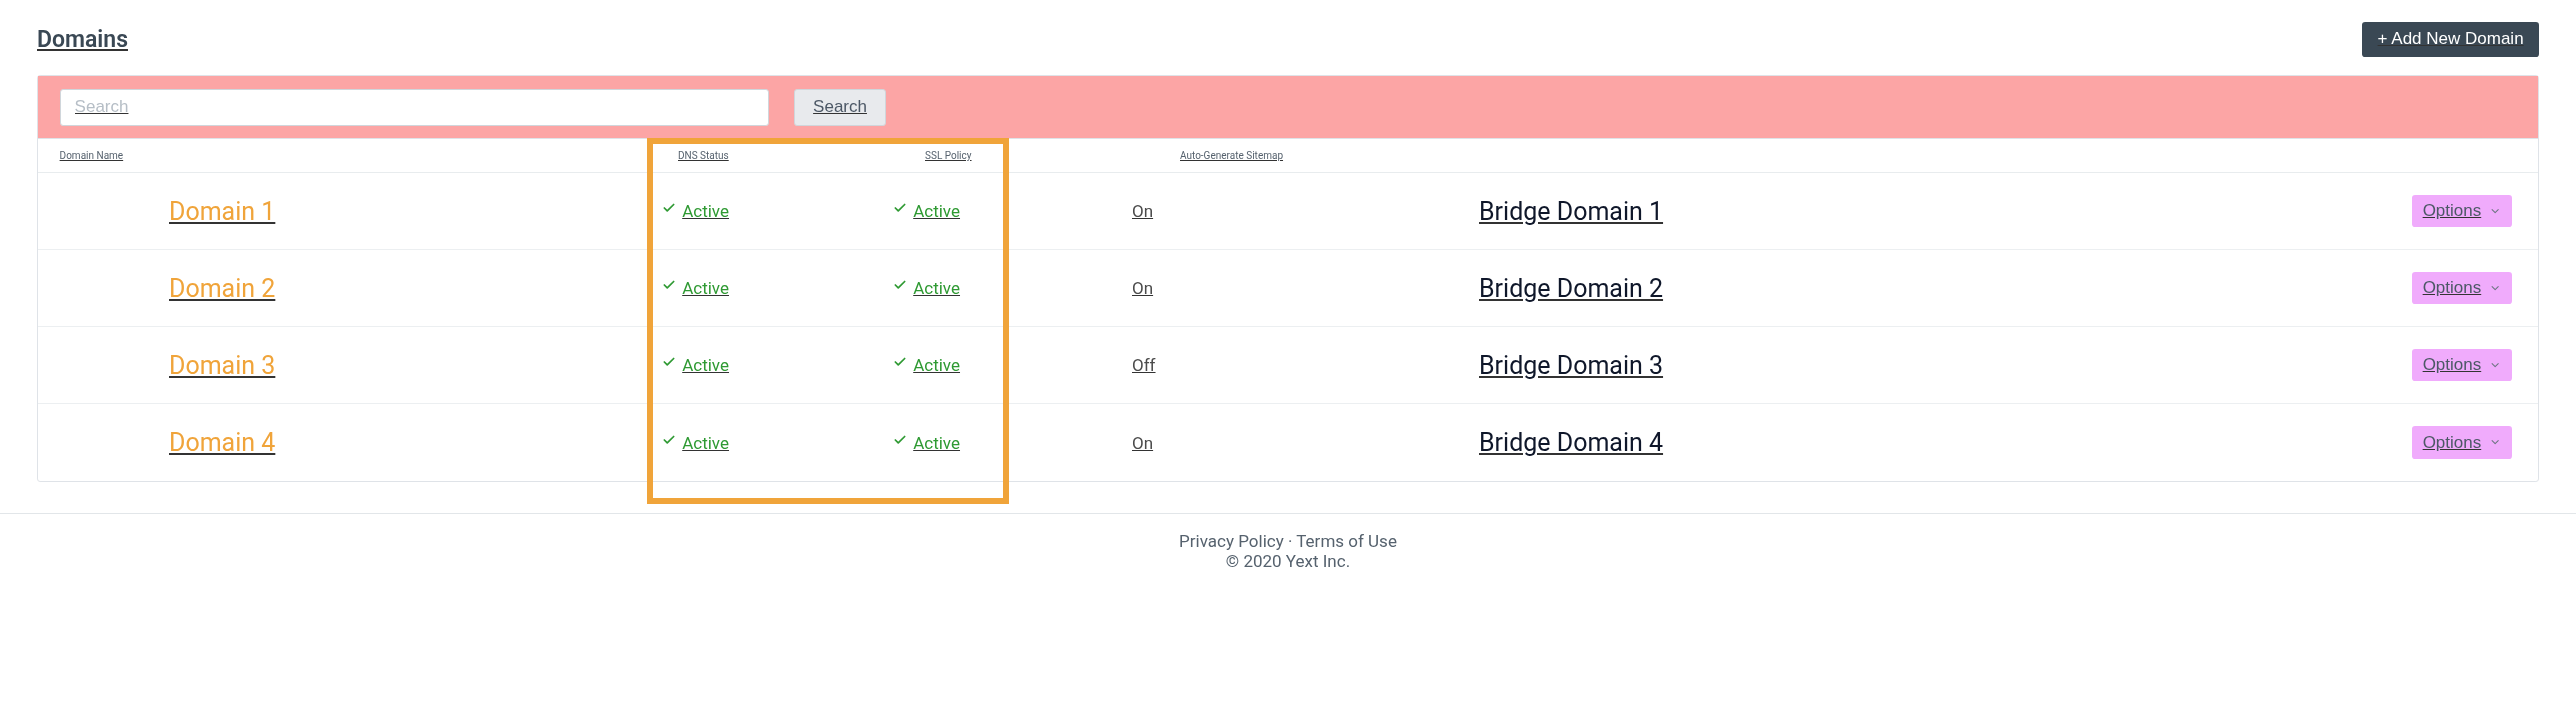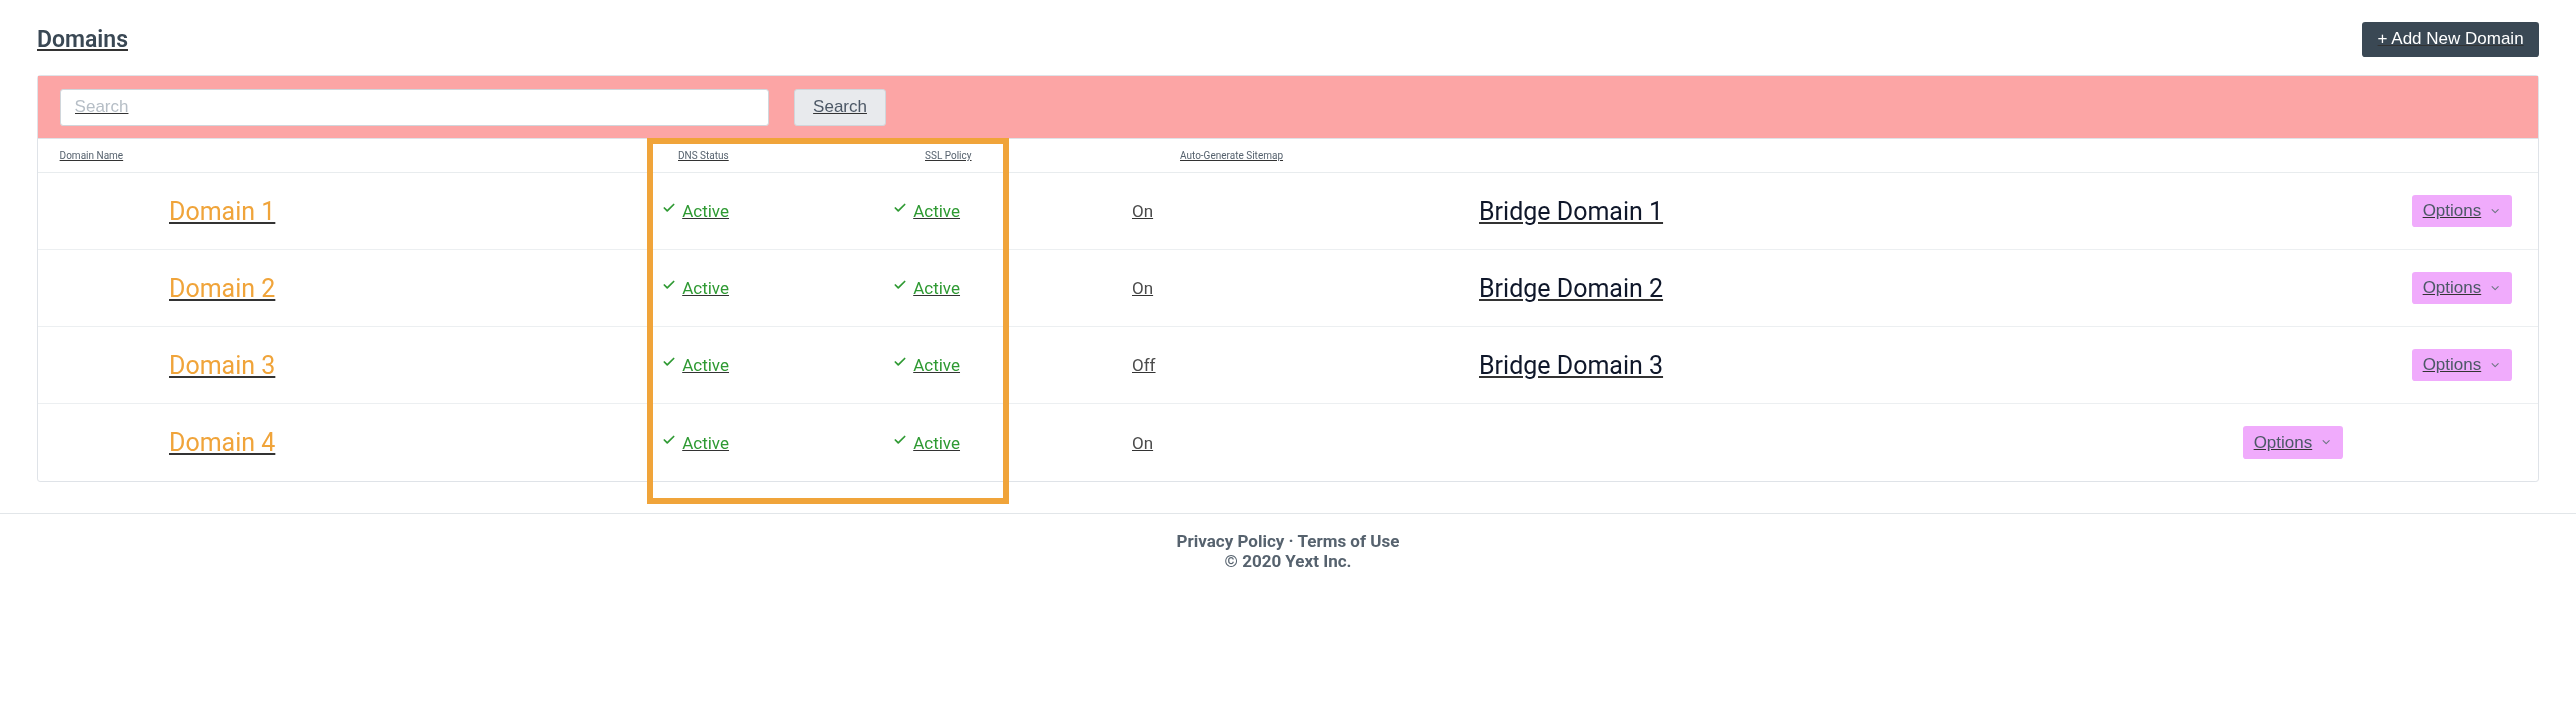--- a/index.html
+++ b/index.html
@@ -131,21 +131,20 @@
       pointer-events: none;
       z-index: 5;
     }
     .footer-wrap {
       border-top: 0.8px solid #e2e6e9;
       margin-top: 31px;
       padding: 17px 0 31px 0;
       text-align: center;
       font-size: 17px;
       color: #56626e;
-      font-weight: bold;
     }
     .footer-links a {
       color: #56626e;
       text-decoration: none;
     }
   </style>
 </head>
 <body>
 
 <div class="container">
@@ -274,20 +273,21 @@
           </div>
           <div class="cell-status">
             <span class="check-icon">
               <svg width="14" height="14" viewBox="0 0 24 24" fill="none" stroke="#2f9a33" stroke-width="3" stroke-linecap="round" stroke-linejoin="round">
                 <polyline points="20 6 9 17 4 12"></polyline>
               </svg>
             </span>
             <span>Active</span>
           </div>
           <div class="cell-sitemap">On</div>
+          <div class="cell-bridge">Bridge Domain 4</div>
           <div class="cell-options">
             <button class="btn-options">
               <span>Options</span>
               <span class="chevron-down-icon">
                 <svg width="12.3" height="12.3" viewBox="0 0 24 24" fill="none" stroke="#6a7580" stroke-width="2" stroke-linecap="round" stroke-linejoin="round">
                   <polyline points="6 9 12 15 18 9"></polyline>
                 </svg>
               </span>
             </button>
           </div>

